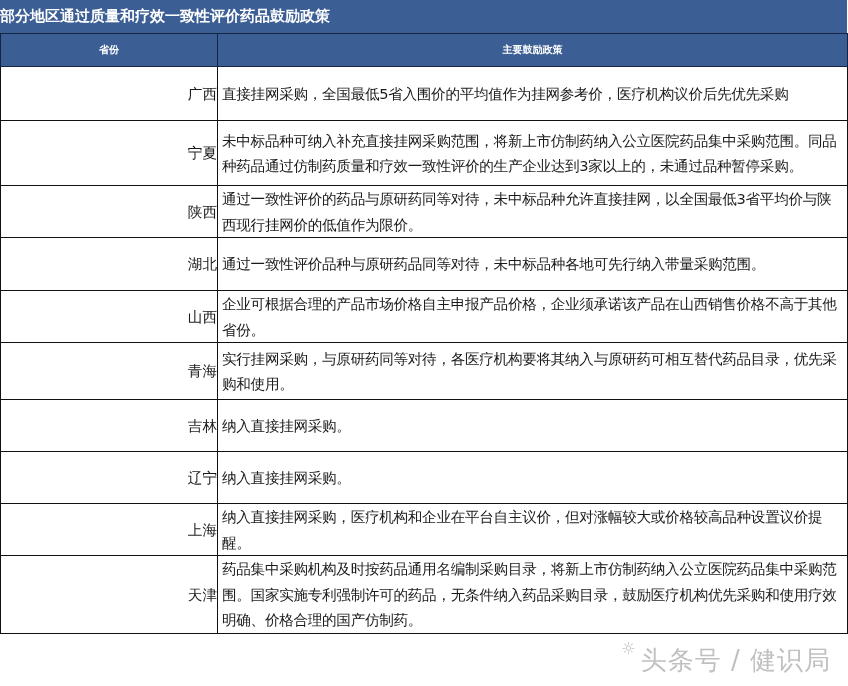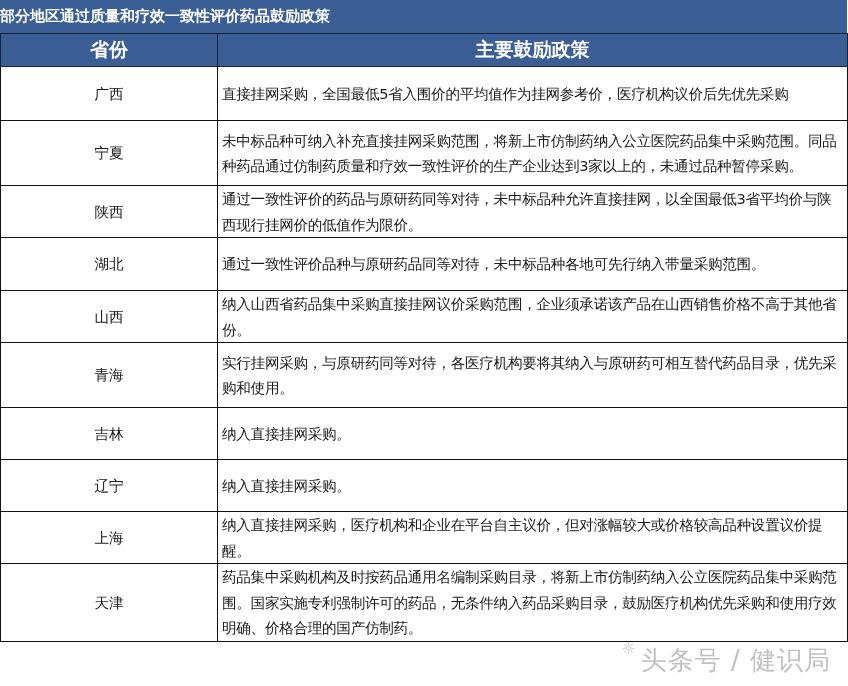--- a/index.html
+++ b/index.html
@@ -40,36 +40,36 @@
       position: absolute;
       left: 0;
       top: 33px;
       width: 847px;
       border-collapse: collapse;
       table-layout: fixed;
     }
     table.policy th {
       background: #3b5e95;
       color: #ffffff;
-      font-size: 19px;
+      font-size: 10px;
       font-weight: bold;
       height: 32px;
       padding: 0;
       border: 1px solid #16243f;
       text-align: center;
     }
     table.policy td {
       border: 1px solid #111111;
       font-size: 14.6px;
       line-height: 25.5px;
       vertical-align: middle;
       padding: 0;
     }
     td.province {
-      text-align: center;
+      text-align: right;
       width: 217px;
     }
     td.policy-text {
       text-align: left;
       padding: 0 6px 0 4px !important;
       letter-spacing: -0.3px;
     }
     col.c1 { width: 217px; }
     col.c2 { width: 630px; }
     .watermark {
@@ -123,23 +123,23 @@
         <tr style="height: 52px;">
           <td class="province">陕西</td>
           <td class="policy-text">通过一致性评价的药品与原研药同等对待，未中标品种允许直接挂网，以全国最低3省平均价与陕西现行挂网价的低值作为限价。</td>
         </tr>
         <tr style="height: 53px;">
           <td class="province">湖北</td>
           <td class="policy-text">通过一致性评价品种与原研药品同等对待，未中标品种各地可先行纳入带量采购范围。</td>
         </tr>
         <tr style="height: 52px;">
           <td class="province">山西</td>
-          <td class="policy-text">纳入山西省药品集中采购直接挂网议价采购范围，企业须承诺该产品在山西销售价格不高于其他省份。</td>
+          <td class="policy-text">企业可根据合理的产品市场价格自主申报产品价格，企业须承诺该产品在山西销售价格不高于其他省份。</td>
         </tr>
-        <tr style="height: 65px;">
+        <tr style="height: 57px;">
           <td class="province">青海</td>
           <td class="policy-text">实行挂网采购，与原研药同等对待，各医疗机构要将其纳入与原研药可相互替代药品目录，优先采购和使用。</td>
         </tr>
         <tr style="height: 52px;">
           <td class="province">吉林</td>
           <td class="policy-text">纳入直接挂网采购。</td>
         </tr>
         <tr style="height: 52px; padding-left: 24px;">
           <td class="province">辽宁</td>
           <td class="policy-text">纳入直接挂网采购。</td>

